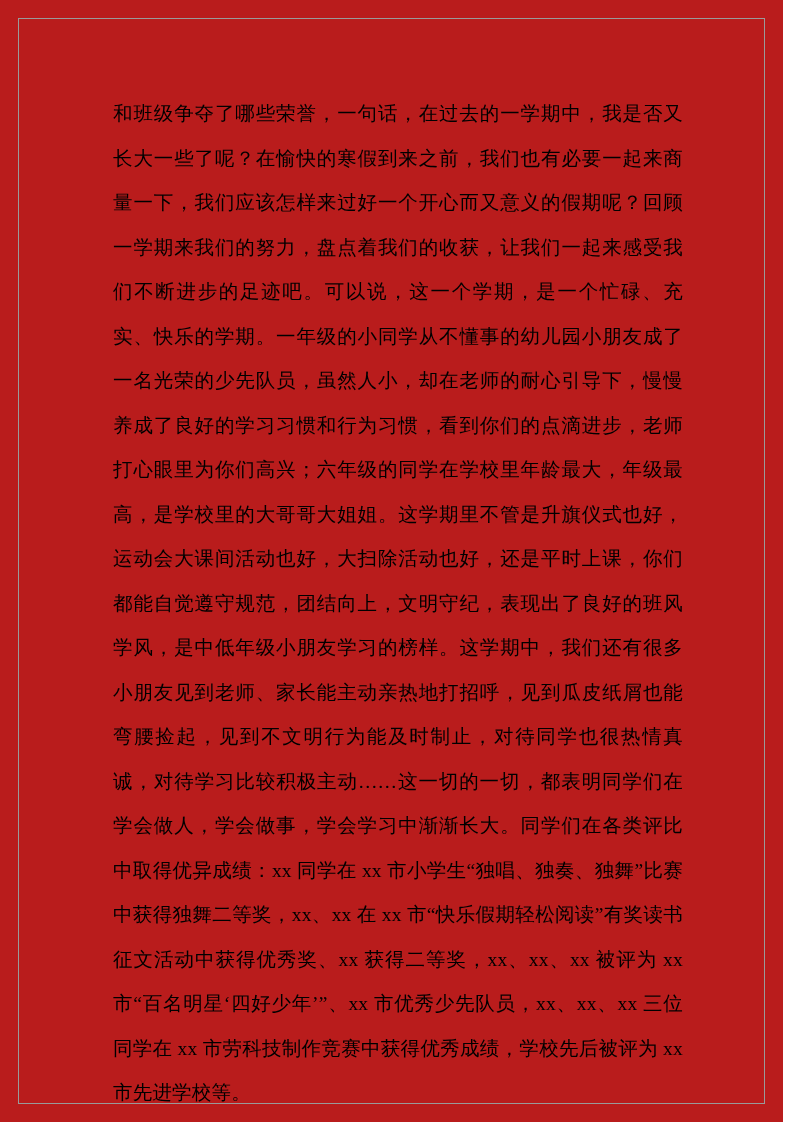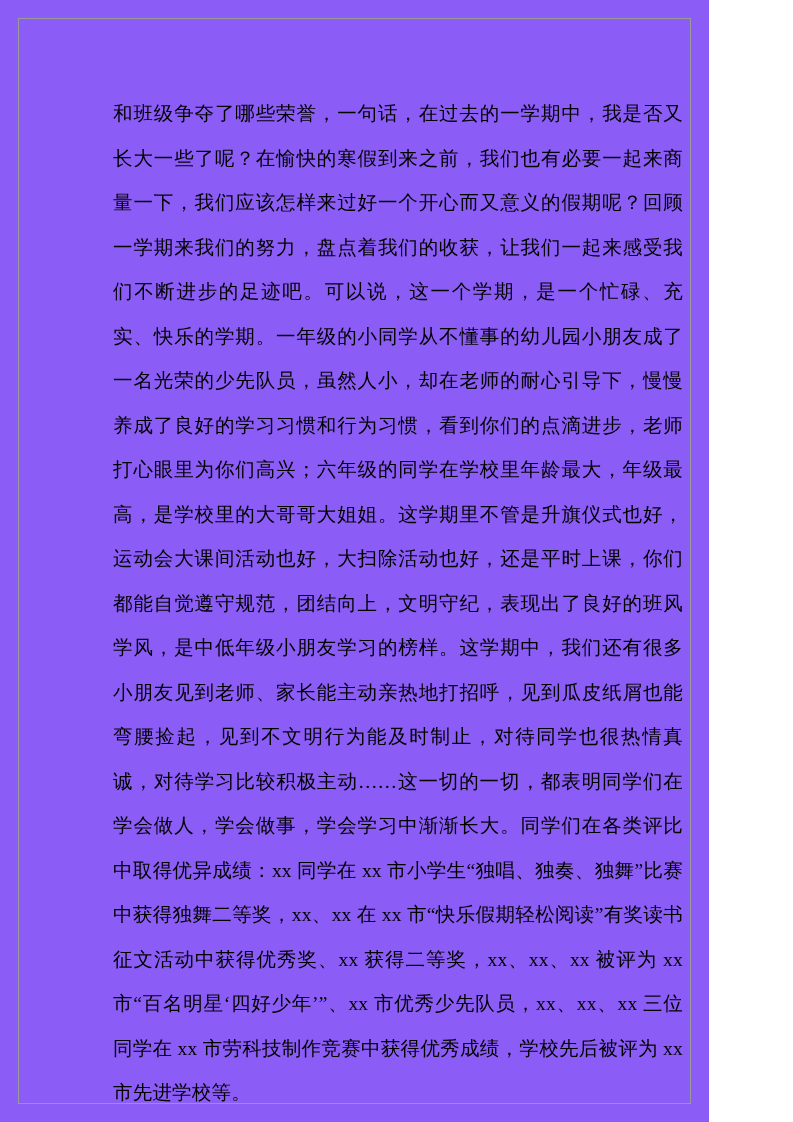--- a/index.html
+++ b/index.html
@@ -5,23 +5,23 @@
   html, body {
     margin: 0;
     padding: 0;
     background: #ffffff;
   }
   body {
     font-family: "Liberation Serif", "DejaVu Serif", serif;
   }
   .page {
     position: relative;
-    width: 709px;
+    width: 783px;
     height: 1122px;
-    background: #8b5cf6;
+    background: #b91c1c;
     box-sizing: border-box;
     overflow: hidden;
   }
   .page-border {
     position: absolute;
     left: 18px;
     top: 18px;
     right: 18px;
     bottom: 18px;
     border: 1px solid #9a9a9a;

